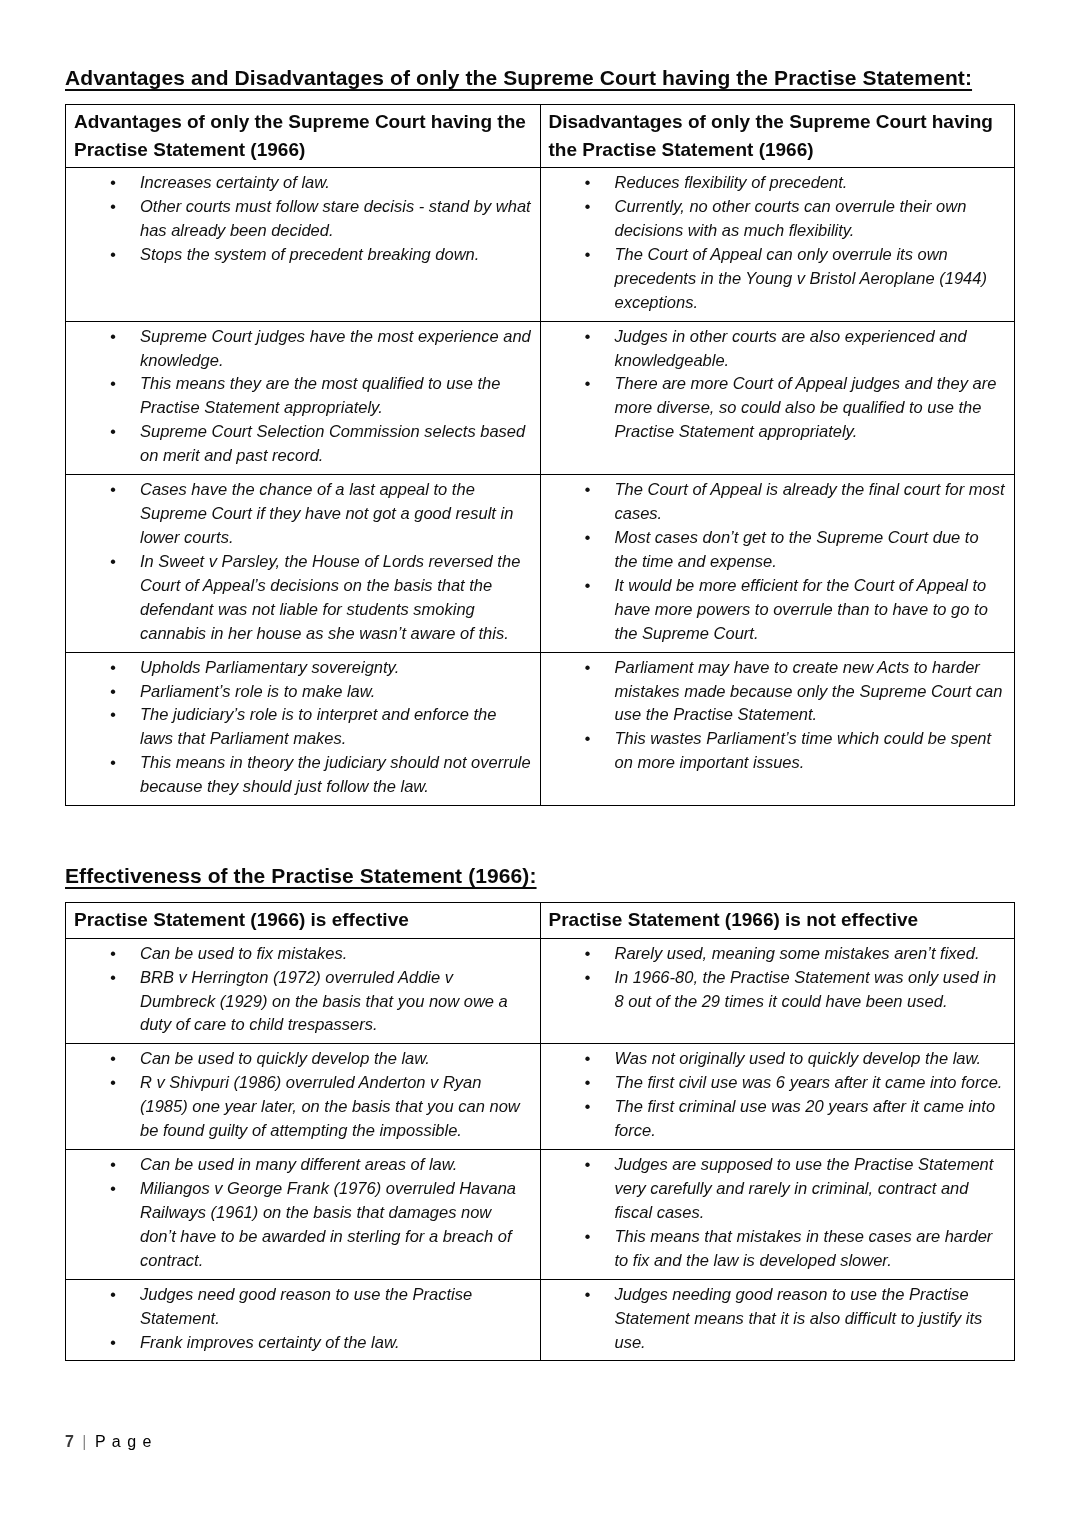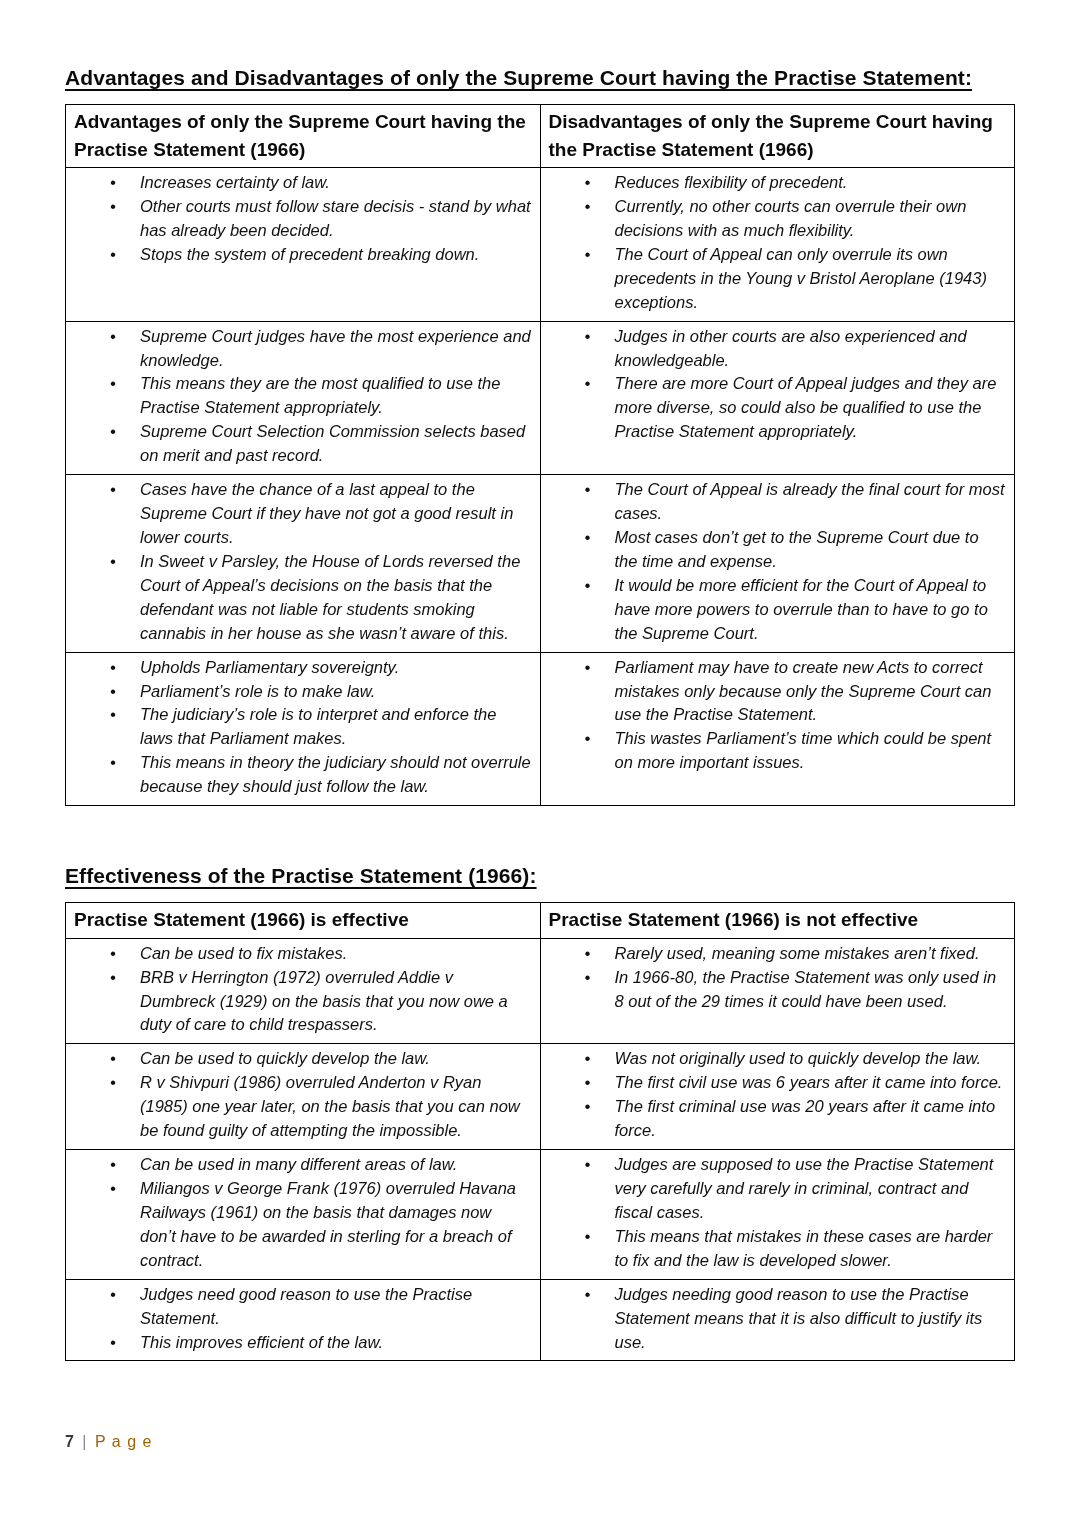--- a/index.html
+++ b/index.html
@@ -84,21 +84,21 @@
   }
   .footer .page-num {
     font-weight: bold;
     color: #3a3a3a;
   }
   .footer .sep {
     color: #8a8a8a;
     padding: 0 4px;
   }
   .footer .page-label {
-    color: #a16207;
+    color: #000000;
     letter-spacing: 1px;
   }
 </style>
 </head>
 <body>
 
 <div class="page">
 
   <section>
     <h2 class="section-title">Advantages and Disadvantages of only the Supreme Court having the Practise Statement:</h2>
@@ -115,21 +115,21 @@
               <ul class="bullet-list">
                 <li>Increases certainty of law.</li>
                 <li>Other courts must follow stare decisis - stand by what has already been decided.</li>
                 <li>Stops the system of precedent breaking down.</li>
               </ul>
             </td>
             <td>
               <ul class="bullet-list">
                 <li>Reduces flexibility of precedent.</li>
                 <li>Currently, no other courts can overrule their own decisions with as much flexibility.</li>
-                <li>The Court of Appeal can only overrule its own precedents in the Young v Bristol Aeroplane (1943) exceptions.</li>
+                <li>The Court of Appeal can only overrule its own precedents in the Young v Bristol Aeroplane (1944) exceptions.</li>
               </ul>
             </td>
           </tr>
           <tr>
             <td>
               <ul class="bullet-list">
                 <li>Supreme Court judges have the most experience and knowledge.</li>
                 <li>This means they are the most qualified to use the Practise Statement appropriately.</li>
                 <li>Supreme Court Selection Commission selects based on merit and past record.</li>
               </ul>
@@ -160,21 +160,21 @@
             <td>
               <ul class="bullet-list">
                 <li>Upholds Parliamentary sovereignty.</li>
                 <li>Parliament’s role is to make law.</li>
                 <li>The judiciary’s role is to interpret and enforce the laws that Parliament makes.</li>
                 <li>This means in theory the judiciary should not overrule because they should just follow the law.</li>
               </ul>
             </td>
             <td>
               <ul class="bullet-list">
-                <li>Parliament may have to create new Acts to correct mistakes only because only the Supreme Court can use the Practise Statement.</li>
+                <li>Parliament may have to create new Acts to harder mistakes made because only the Supreme Court can use the Practise Statement.</li>
                 <li>This wastes Parliament’s time which could be spent on more important issues.</li>
               </ul>
             </td>
           </tr>
         </tbody>
       </table>
   </section>
 
   <div class="section-gap"></div>
 
@@ -228,21 +228,21 @@
               <ul class="bullet-list">
                 <li>Judges are supposed to use the Practise Statement very carefully and rarely in criminal, contract and fiscal cases.</li>
                 <li>This means that mistakes in these cases are harder to fix and the law is developed slower.</li>
               </ul>
             </td>
           </tr>
           <tr>
             <td>
               <ul class="bullet-list">
                 <li>Judges need good reason to use the Practise Statement.</li>
-                <li>This improves efficient of the law.</li>
+                <li>Frank improves certainty of the law.</li>
               </ul>
             </td>
             <td>
               <ul class="bullet-list">
                 <li>Judges needing good reason to use the Practise Statement means that it is also difficult to justify its use.</li>
               </ul>
             </td>
           </tr>
         </tbody>
       </table>

